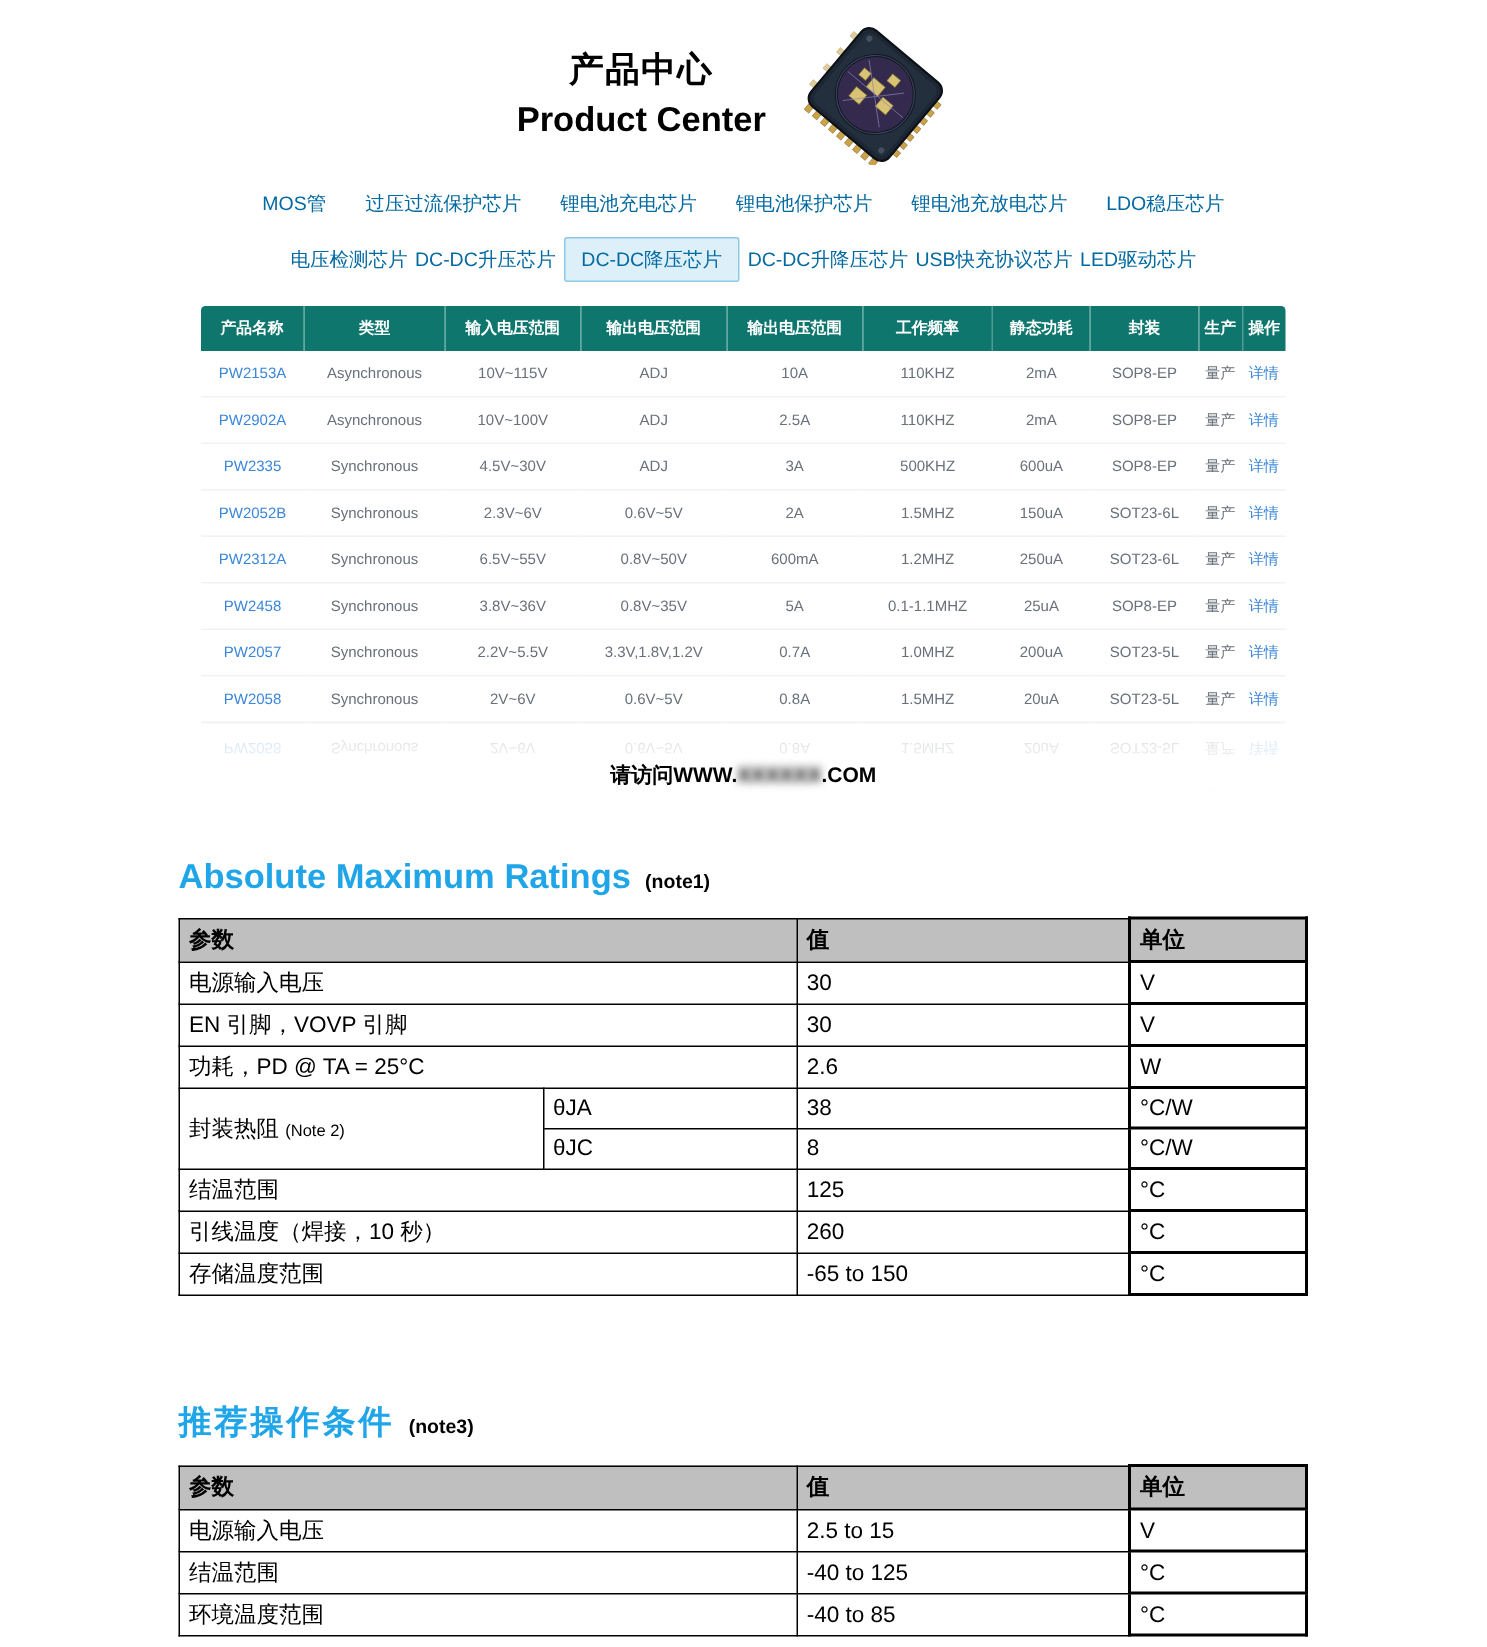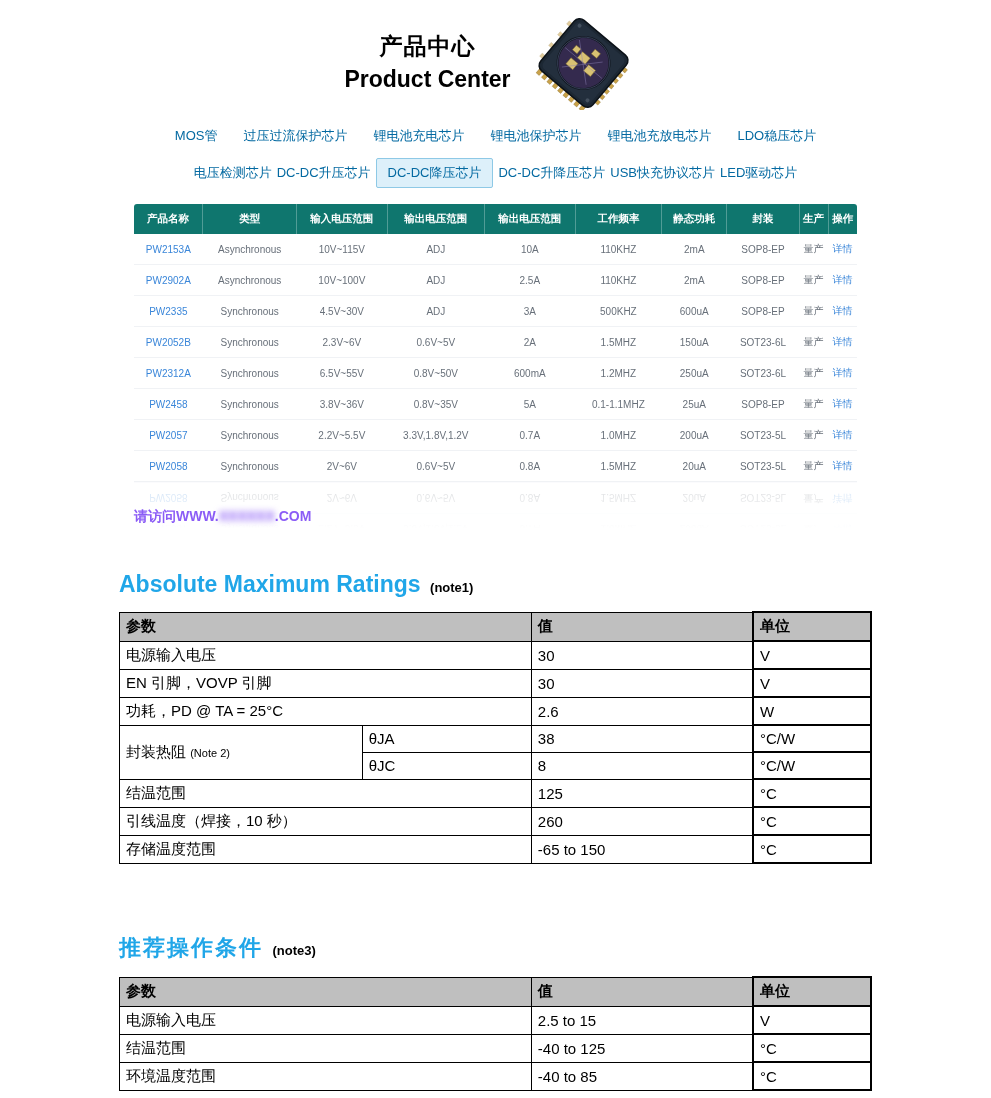--- a/index.html
+++ b/index.html
@@ -38,22 +38,22 @@
   }
   table.pt td.plink { color:#3a86d9; cursor:pointer; }
   table.pt td.dlink { color:#3a86d9; cursor:pointer; }
   .pt-refl {
     height:52px; overflow:hidden; position:relative;
     -webkit-mask-image:linear-gradient(to bottom, rgba(0,0,0,.55), transparent 90%);
             mask-image:linear-gradient(to bottom, rgba(0,0,0,.55), transparent 90%);
   }
   .pt-refl-inner { transform:scaleY(-1); opacity:.45; }
   .watermark {
-    position:relative; margin-top:-26px; text-align:left; font-size:14px;
-    font-weight:bold; color:#8b5cf6; z-index:5;
+    position:relative; margin-top:-26px; text-align:center; font-size:14px;
+    font-weight:bold; color:#000000; z-index:5;
   }
   .watermark .blur { filter:blur(3px); }
 
   
   .sec-h { margin-top:45px; }
   .sec-h .big-en { color:#20a6e8; font-size:23px; font-weight:bold; }
   .sec-h .big-zh { color:#20a6e8; font-size:22px; font-weight:bold; letter-spacing:2px; }
   .sec-h .note { color:#000; font-size:13px; font-weight:bold; margin-left:5px; }
   .sec-h.second { margin-top:69px; }
 

